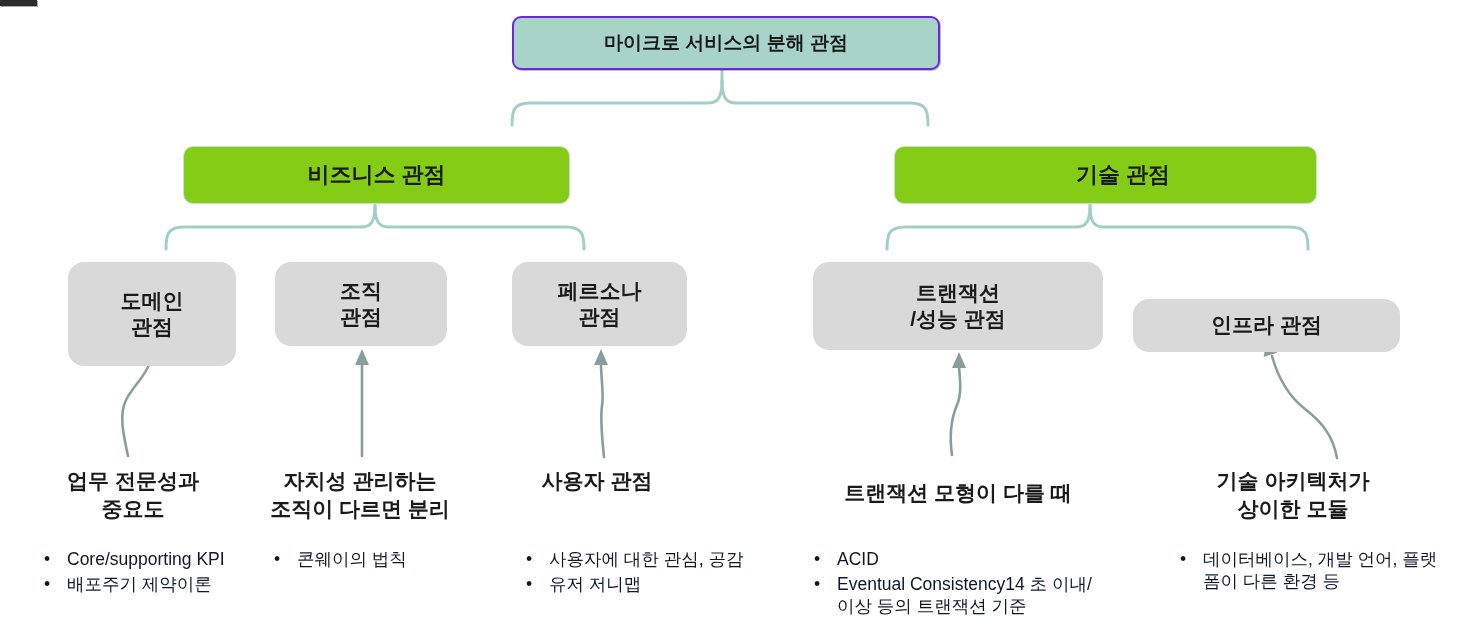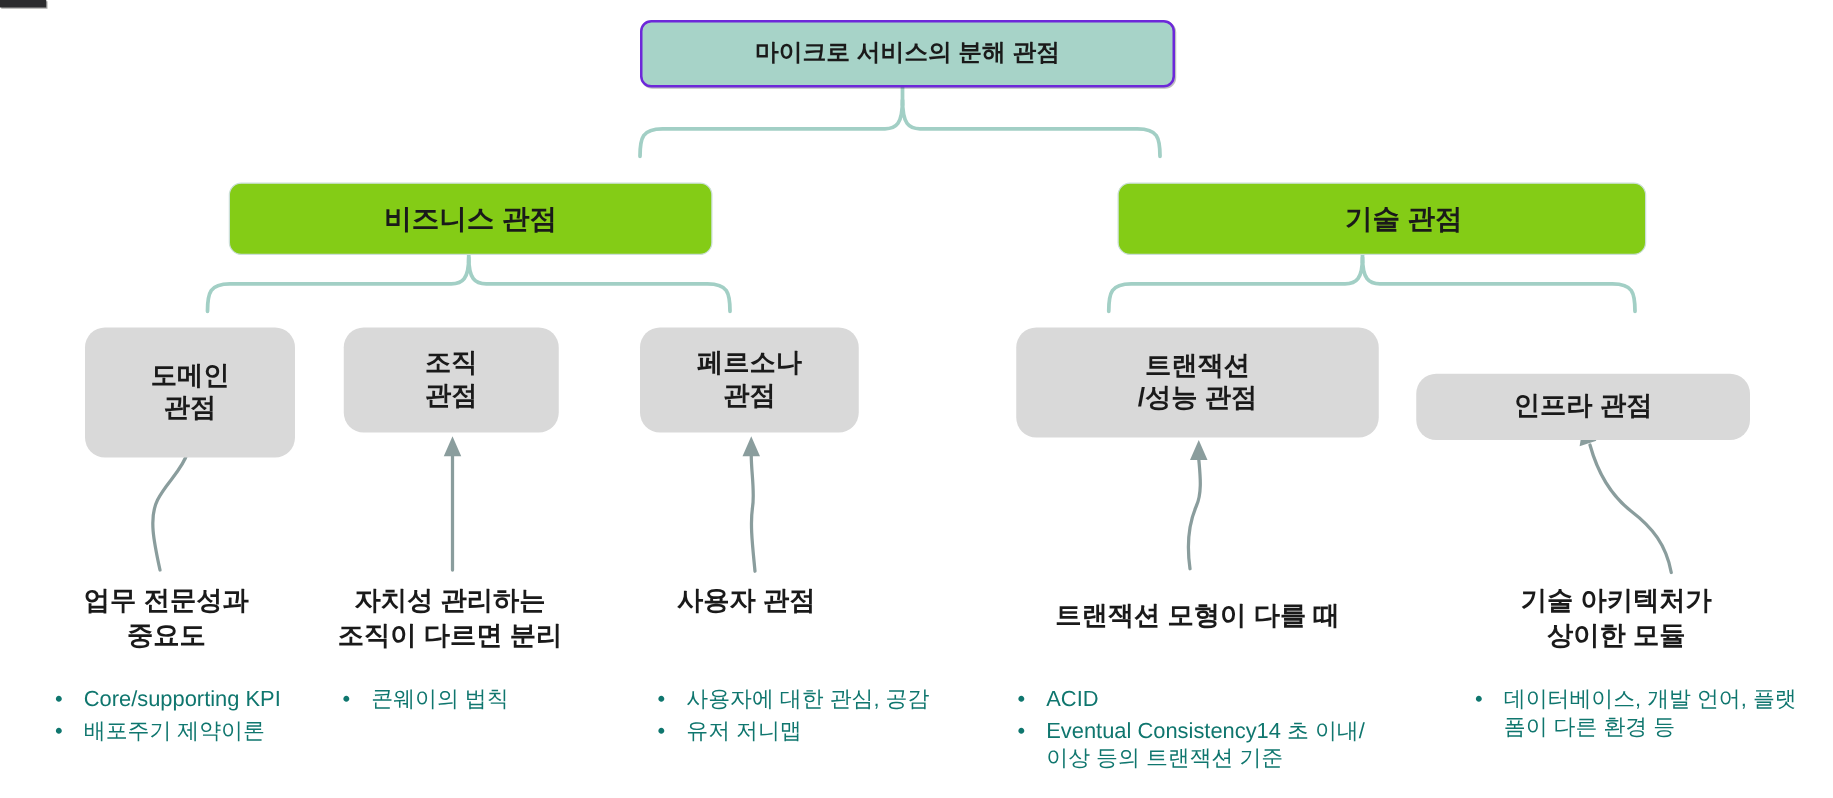--- a/index.html
+++ b/index.html
@@ -42,21 +42,21 @@
   .nh-1{left:13px;width:240px;}
   .nh-2{left:240px;width:240px;}
   .nh-3{left:477px;width:240px;}
   .nh-4{left:818px;width:280px;margin-top:12px;}
   .nh-5{left:1173px;width:240px;}
   .note-heading span{display:block;}
   .note-heading span:empty{display:none;}
   .node span:empty{display:none;}
   .bullet-list{
     position:absolute;top:548px;margin:0;padding:0;list-style:none;
-    font-size:17.5px;line-height:22px;font-weight:normal;color:#0f766e;
+    font-size:17.5px;line-height:22px;font-weight:normal;color:#0f172a;
   }
   .bl-1{left:40px;width:232px;}
   .bl-2{left:270px;width:200px;}
   .bl-3{left:522px;width:252px;}
   .bl-4{left:810px;width:292px;}
   .bl-5{left:1176px;width:268px;}
   .bullet-list li{position:relative;padding-left:27px;margin-bottom:3px;}
   .bullet-list li::before{content:"\2022";position:absolute;left:4px;top:0;}
 </style>
 </head>

